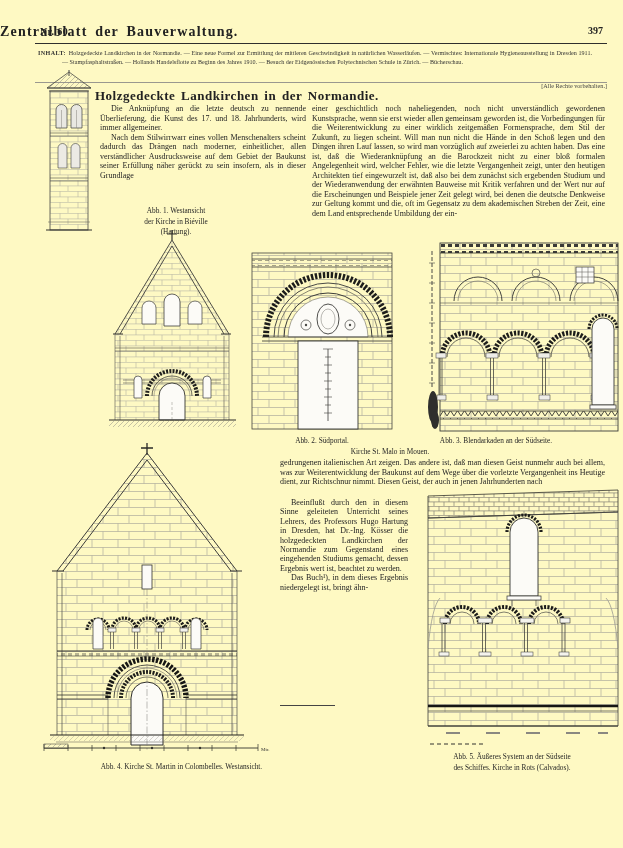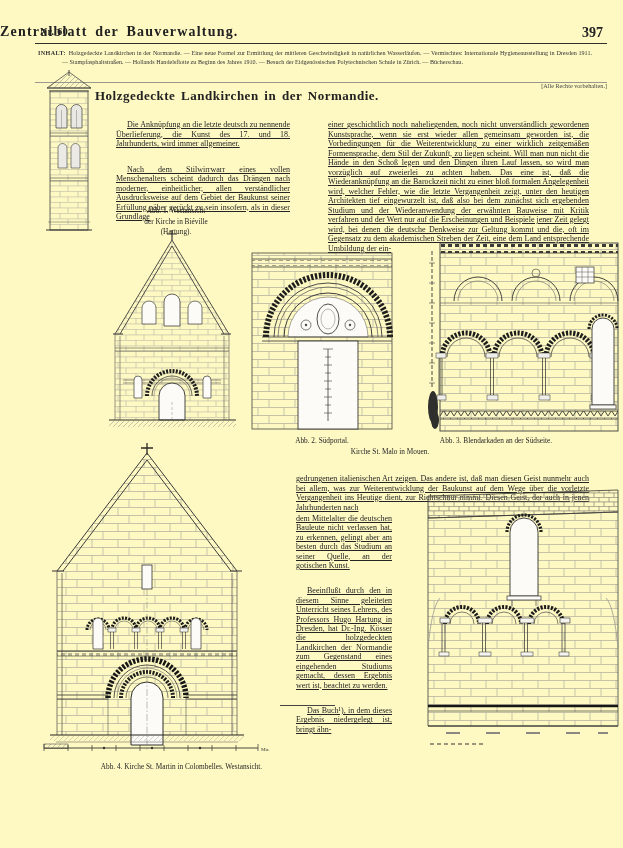--- a/index.html
+++ b/index.html
@@ -6,31 +6,31 @@
   #page {
     position:relative; width:623px; height:848px; margin:0 auto;
     background:#fef9c3; color:#222;
     font-family:"Liberation Serif","DejaVu Serif",serif;
     overflow:hidden;
   }
   #page * { box-sizing:border-box; }
   .abs { position:absolute; }
   .issue   { left:40px; top:26px; font-size:10px; font-weight:bold; letter-spacing:.4px; }
   .jtitle  { left:0; right:0; top:24px; text-align:left; font-size:14px; font-weight:bold; letter-spacing:1.2px; word-spacing:3px; }
-  .pageno  { right:20px; top:25px; font-size:14px; font-weight:bold; }
+  .pageno  { right:20px; top:25px; font-size:10px; font-weight:bold; }
   .rule1   { left:35px; top:43px; width:572px; border-top:1.3px solid #2f2f2d; }
   .inhalt  { left:38px; top:49px; width:554px; font-size:6.1px; line-height:9.2px; text-align:justify;
              padding-left:24px; text-indent:-24px; color:#333; }
   .inhalt-label { font-weight:bold; letter-spacing:.4px; padding-right:3px; }
   .rule2   { left:35px; top:82px; width:572px; border-top:1px solid #9a988f; }
   .rights  { left:440px; top:82px; width:167px; text-align:right; font-size:6.2px; color:#444; }
   .atitle  { left:95px; top:88px; width:420px; text-align:left; font-size:13px; font-weight:bold;
              letter-spacing:.5px; word-spacing:2px; }
   .body-text { font-size:8px; line-height:9.5px; text-align:justify; color:#242424; }
-  .body-text p { margin:16px;text-decoration:underline; }
+  .body-text p { margin:0; }
   .body-text p.indent { text-indent:11px; }
   .colL { left:100px; top:104px; width:206px; }
   .colR { left:312px; top:104px; width:293px; }
   .midF { left:280px; top:458px; width:325px; }
   .midN { left:280px; top:498px; width:128px; font-size:8px; line-height:9.4px; }
   .fnrule  { left:280px; top:705px; width:55px; border-top:1px solid #444; }
   .footnote{ left:280px; top:709px; width:121px; font-size:7.2px; line-height:8.9px; text-align:justify; color:#2a2a2a; }
   .cap { font-size:7.3px; line-height:10.5px; color:#262626; text-align:center; }
   .cap1 { left:116px; top:206px; width:120px; }
   .cap2 { left:252px; top:436px; width:140px; }
@@ -187,21 +187,20 @@
   </svg>
 
   <div class="abs cap cap2">Abb. 2.  Südportal.</div>
   <div class="abs cap cap3">Abb. 3.  Blendarkaden an der Südseite.</div>
   <div class="abs cap cap23">Kirche St. Malo in Mouen.</div>
 
   <div class="abs body-text midF">
     <p>gedrungenen italienischen Art zeigen. Das andere ist, daß man diesen Geist nunmehr auch bei allem, was zur Weiterentwicklung der Baukunst auf dem Wege über die vorletzte Vergangenheit ins Heutige dient, zur Richtschnur nimmt. Diesen Geist, der auch in jenen Jahrhunderten nach</p>
   </div>
   <div class="abs body-text midN">
-    <p>dem Mittelalter die deutschen Bauleute nicht verlassen hat, zu erkennen, gelingt aber am besten durch das Studium an seiner Quelle, an der gotischen Kunst.</p>
     <p class="indent">Beeinflußt durch den in diesem Sinne geleiteten Unterricht seines Lehrers, des Professors Hugo Hartung in Dresden, hat Dr.-Ing. Kösser die holzgedeckten Landkirchen der Normandie zum Gegenstand eines eingehenden Studiums gemacht, dessen Ergebnis wert ist, beachtet zu werden.</p>
     <p class="indent">Das Buch¹), in dem dieses Ergebnis niedergelegt ist, bringt ähn-</p>
   </div>
   <div class="abs fnrule"></div>
 
   <svg class="fig" style="left:32px; top:443px" width="253" height="312" viewBox="0 0 253 312">
     <path d="M115 0V12M109 5H121" stroke="#2a2a28" stroke-width="1.3"></path>
     <polygon points="115,10 205,128 205,292 25,292 25,128" fill="url(#pm)"></polygon>
     <path d="M115 10L25 128M115 10L205 128M115 17L31 128M115 17L199 128" fill="none" stroke="#3c3c3a" stroke-width="1"></path>
     <path d="M20 128H32M198 128H210" stroke="#33332f" stroke-width="1.2"></path>
@@ -271,14 +270,18 @@
     <rect x="133" y="164" width="10" height="4" fill="#f4f3ed" stroke="#33332f" stroke-width="0.5"></rect>
     <path d="M2 160Q6 118 14 110" fill="none" stroke="#9b9992" stroke-width="0.8"></path>
     <path d="M192 160Q188 118 180 110" fill="none" stroke="#9b9992" stroke-width="0.8"></path>
     <path d="M2 218H192" stroke="#161614" stroke-width="2.6"></path>
     <path d="M2 223H192" stroke="#44443f" stroke-width="0.7"></path>
     <path d="M2 238H192" stroke="#33332f" stroke-width="1"></path>
     <path d="M20 245h14M60 245h14M100 245h14M140 245h14M172 245h10" stroke="#8a8881" stroke-width="2"></path>
     <path d="M4 256H60" stroke="#33332f" stroke-width="1" stroke-dasharray="4 3"></path>
   </svg>
 
+  <div class="abs cap cap5">
+    <div>Abb. 5.  Äußeres System an der Südseite</div>
+    <div>des Schiffes.  Kirche in Rots (Calvados).</div>
+  </div>
 
 </div>
 
 </body></html>

